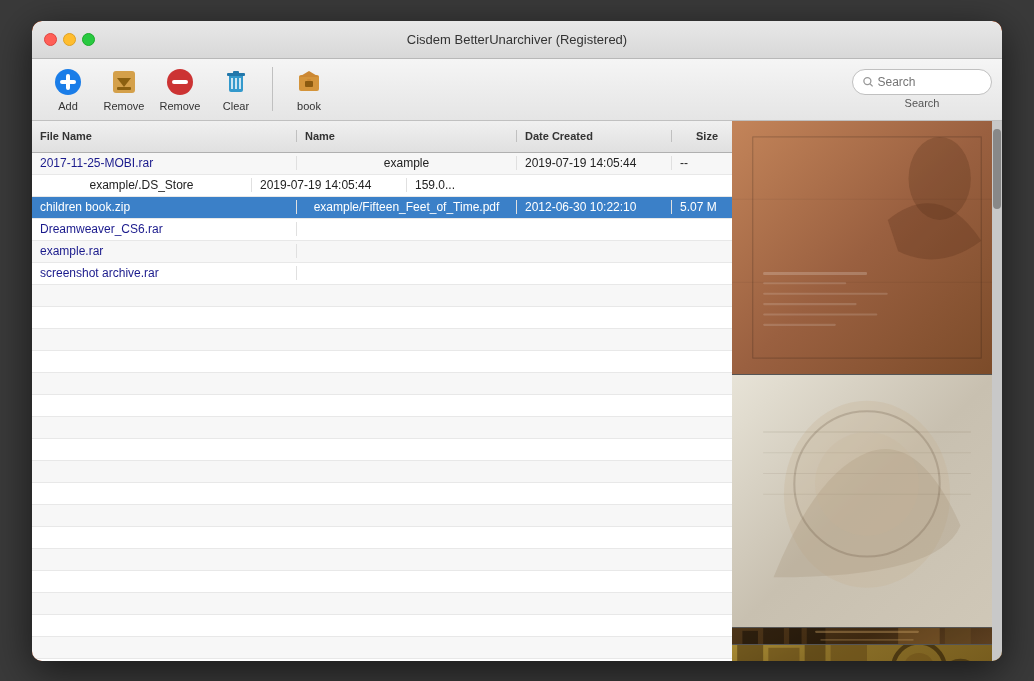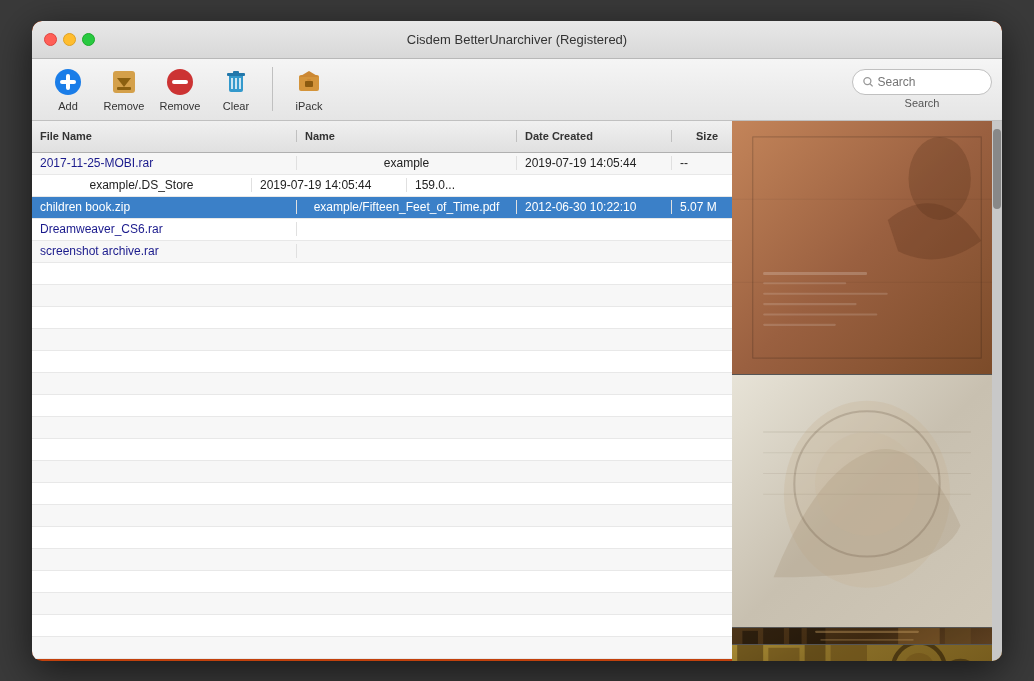--- a/index.html
+++ b/index.html
@@ -302,21 +302,21 @@
 
     <div class="toolbar-btn">
       <div class="toolbar-icon">
         <svg width="30" height="30" viewBox="0 0 30 30">
           <rect x="5" y="8" width="20" height="16" rx="2" fill="#d4943a"></rect>
           <polygon points="15,4 5,10 25,10" fill="#cc8833"></polygon>
           <rect x="11" y="14" width="8" height="6" fill="#8b5a10" rx="1"></rect>
           <rect x="13" y="12" width="4" height="2" fill="#cc8833" rx="1"></rect>
         </svg>
       </div>
-      <span class="toolbar-btn-label">iPack</span>
+      <span class="toolbar-btn-label">book</span>
     </div>
 
     <div class="toolbar-spacer"></div>
 
     <div class="search-area">
       <div class="search-box">
         <svg width="12" height="12" viewBox="0 0 12 12">
           <circle cx="5" cy="5" r="4" fill="none" stroke="#999" stroke-width="1.5"></circle>
           <line x1="8" y1="8" x2="11" y2="11" stroke="#999" stroke-width="1.5"></line>
         </svg>
@@ -359,20 +359,26 @@
           <div class="cell size">5.07 M</div>
         </div>
 
         <div class="table-row">
           <div class="cell filename">Dreamweaver_CS6.rar</div>
           <div class="cell name"></div>
           <div class="cell date"></div>
           <div class="cell size"></div>
         </div>
 
+        <div class="table-row">
+          <div class="cell filename">example.rar</div>
+          <div class="cell name"></div>
+          <div class="cell date"></div>
+          <div class="cell size"></div>
+        </div>
 
         <div class="table-row">
           <div class="cell filename">screenshot archive.rar</div>
           <div class="cell name"></div>
           <div class="cell date"></div>
           <div class="cell size"></div>
         </div>
 
         <div class="table-row">
             <div class="cell filename"></div>

